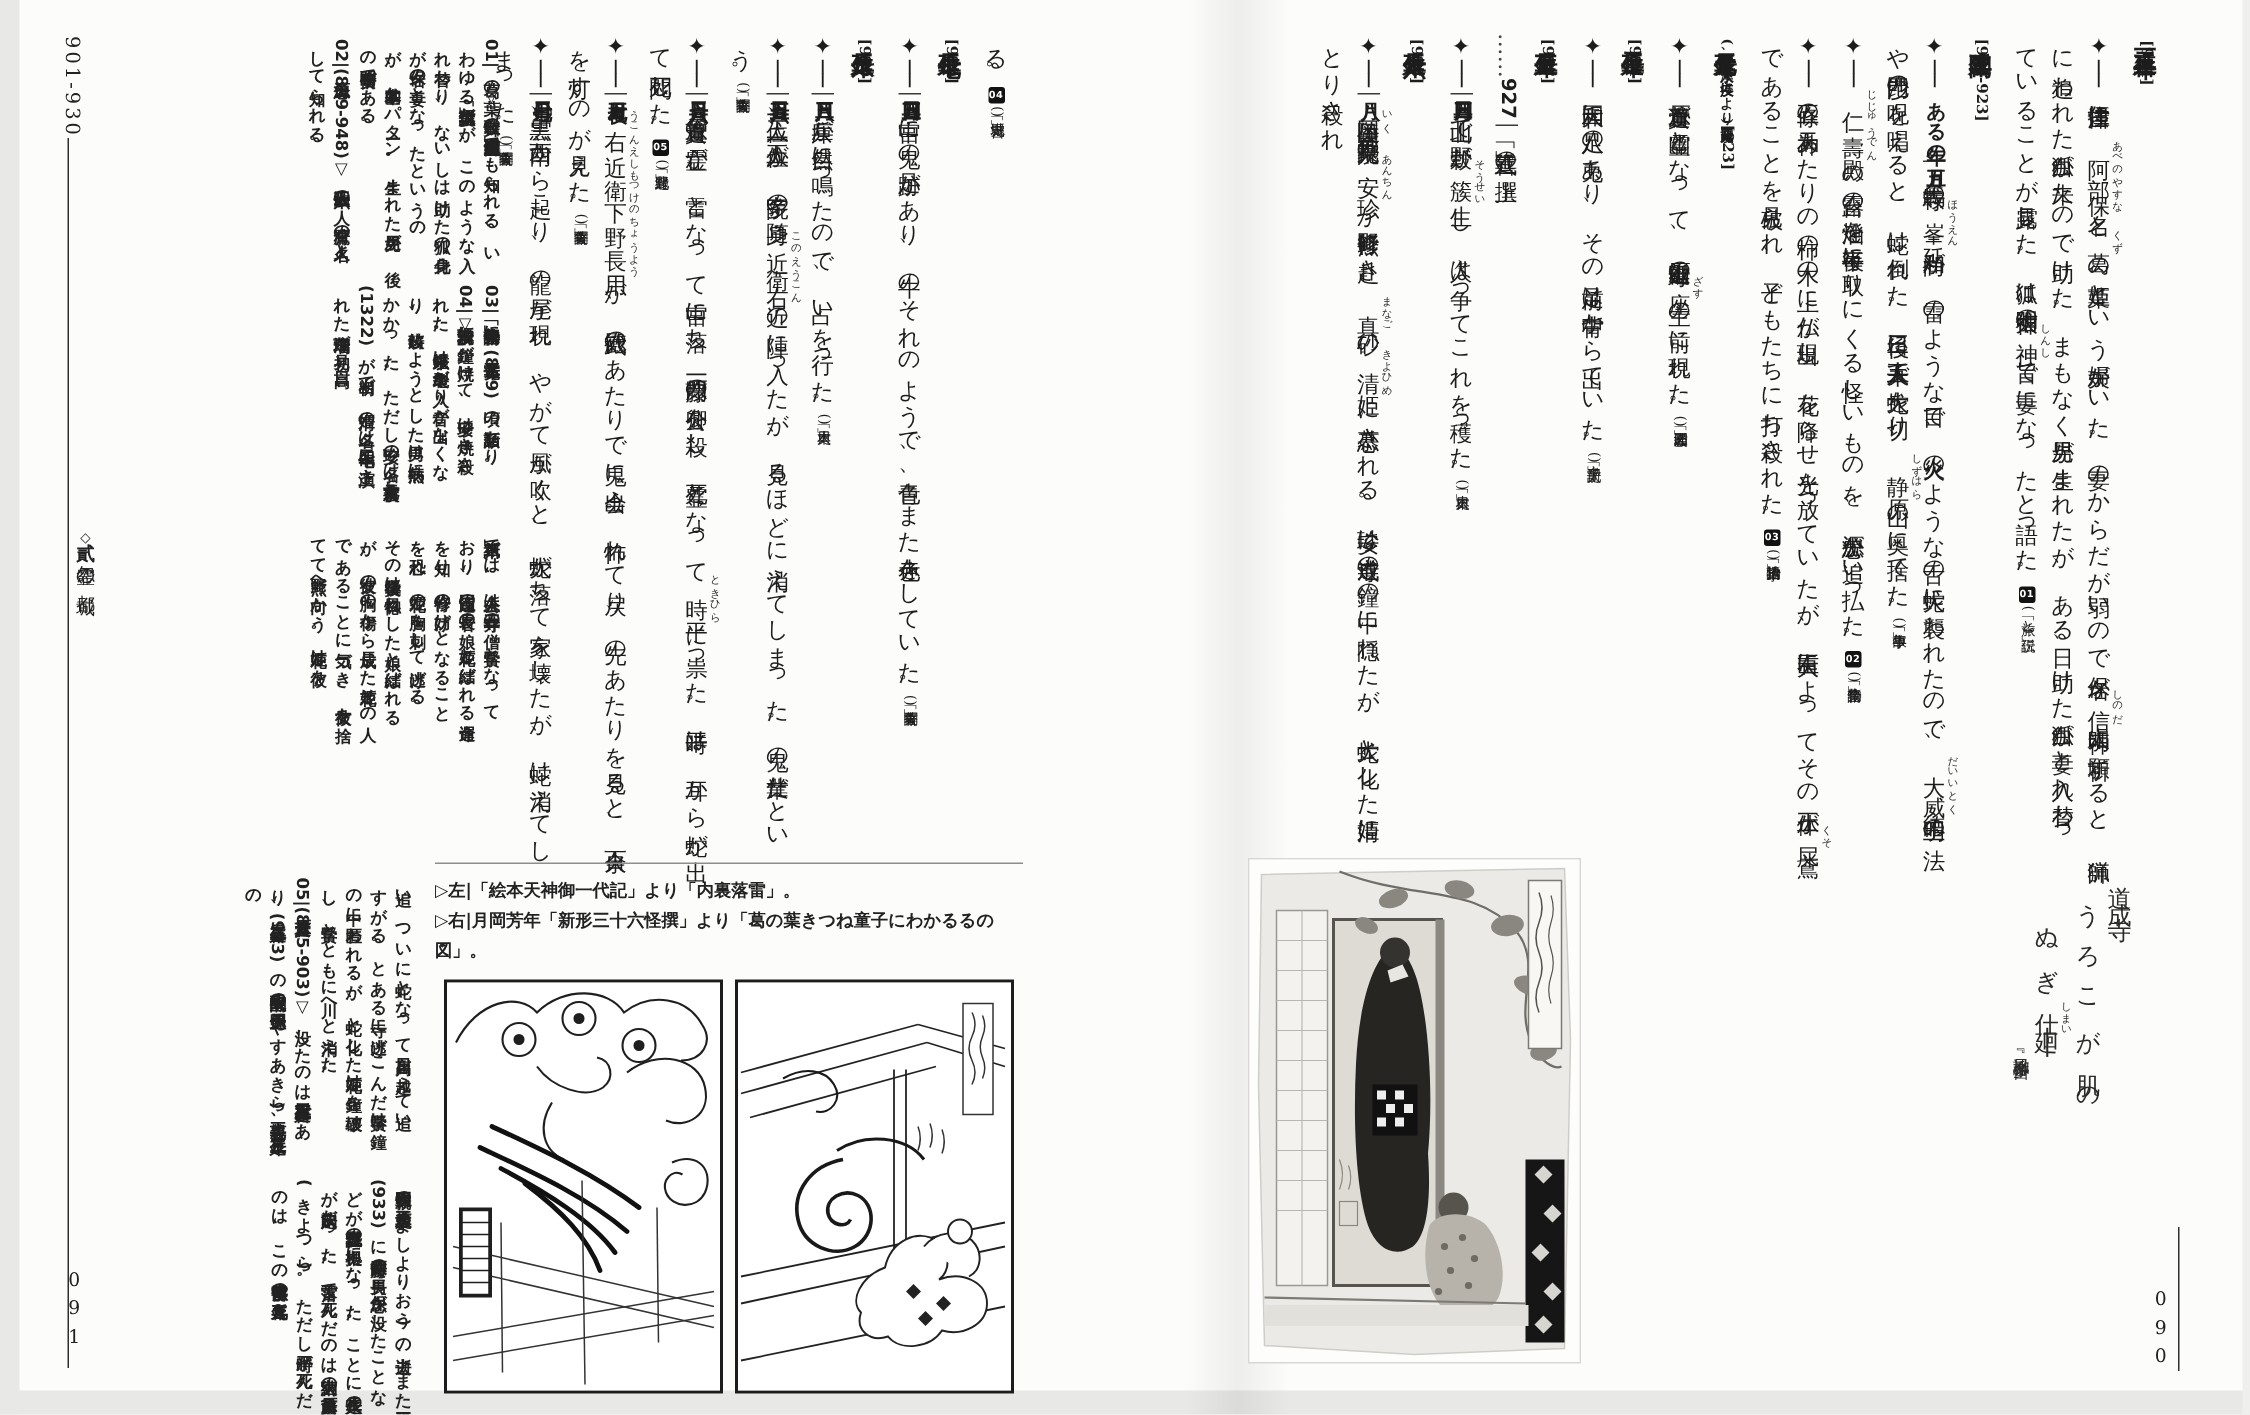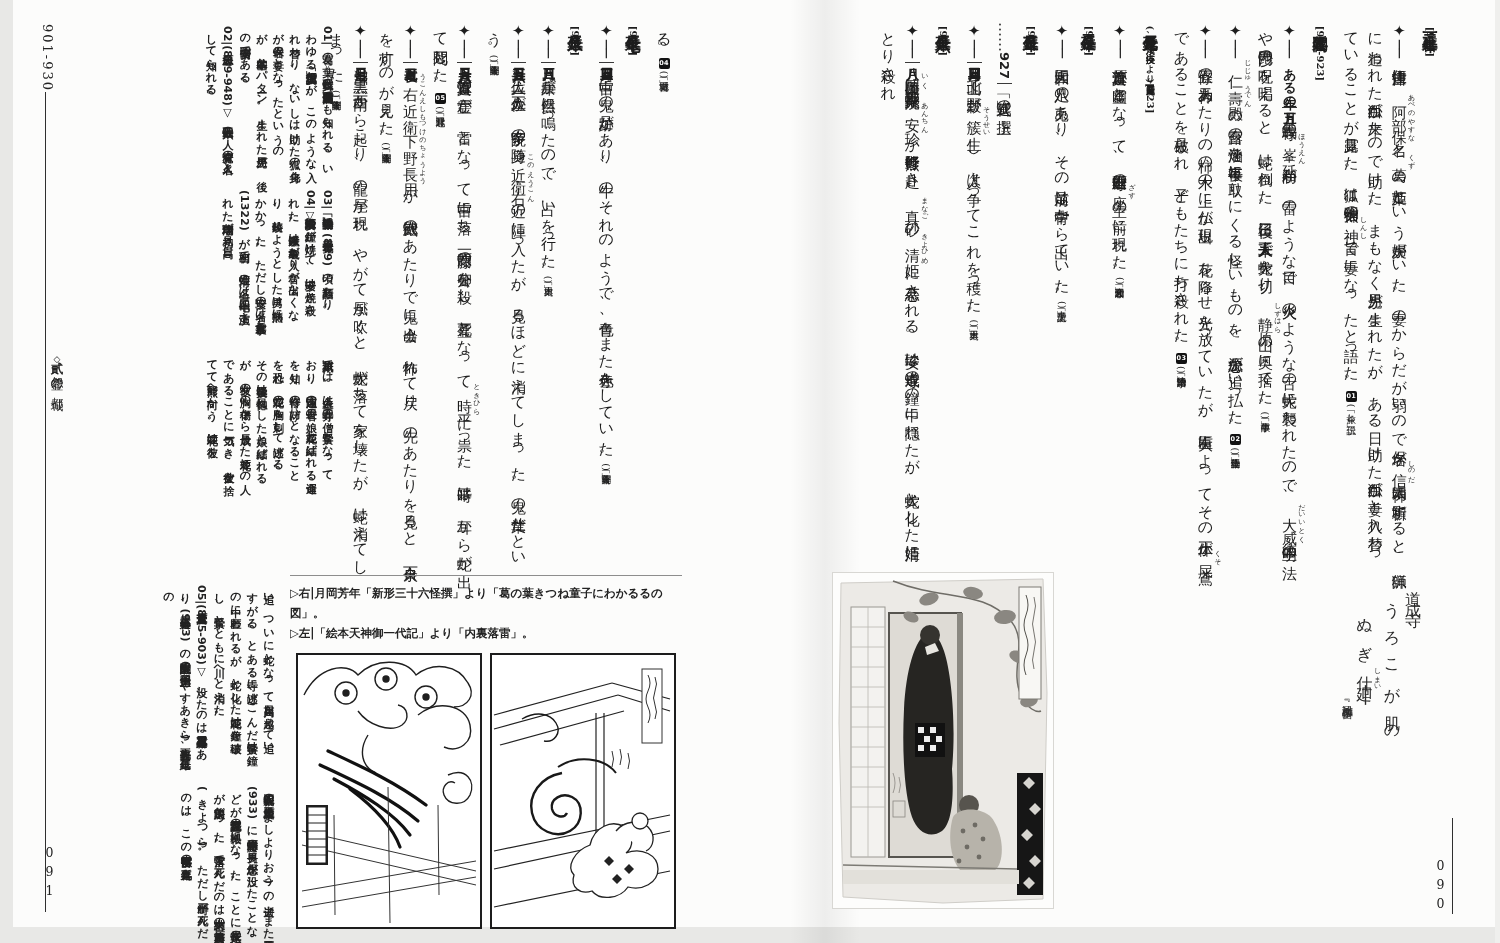--- a/index.html
+++ b/index.html
@@ -125,22 +125,22 @@
     </div>
   <div class="fnband" id="fn-d">
       <div class="fnseg">追い、ついに蛇となって日高川を越えて追いすがる。とある寺に逃げこんだ賢学は鐘の中に匿われるが、蛇と化した花姫は鐘を破壊し、賢学とともに川へと消えた。</div>
       <div class="fnseg">05|菅原道真(845-903)▽没したのは延喜三年二月二五日であり、延喜二三年(923)の醍醐天皇の皇子保明(やすあきら)親王薨去、延長三年の</div>
     </div>
   <div class="fnband" id="fn-e">
       <div class="fnseg">保明親王の皇子慶頼王(よしよりおう)の逝去、また承平三年(933)に藤原時平の長男、保忠が没したことなどが道真怨霊説の根拠になった。ことに延長八年の清涼殿落雷事件が決定的だった。落雷で死んだのは大納言の藤原清貫(きよつら)。ただし時平が死んだのは、この落雷事件以前の延喜九年。</div>
     </div>
 
   <div id="caption">
+      <div>▷左|「絵本天神御一代記」より「内裏落雷」。</div>
       <div>▷右|月岡芳年「新形三十六怪撰」より「葛の葉きつね童子にわかるるの図」。</div>
-      <div>▷左|「絵本天神御一代記」より「内裏落雷」。</div>
     </div>
 
   <figure class="print" id="print-a" style="margin:0">
     <svg viewBox="0 0 182 272">
       <rect x="0" y="0" width="182" height="272" fill="#ffffff"></rect>
       <g stroke="#1f1f1f" fill="none" stroke-width="1.4">
         <path d="M6,40 C20,12 48,6 60,20 C78,2 108,4 118,20 C136,6 160,10 170,28 C178,40 170,52 156,52"></path>
         <path d="M120,60 C140,44 168,50 172,70 C176,88 160,98 146,92"></path>
         <path d="M150,120 C168,112 178,126 172,140 C166,152 150,150 146,140 C143,132 150,124 157,128"></path>
         <circle cx="48" cy="38" r="11"></circle>

